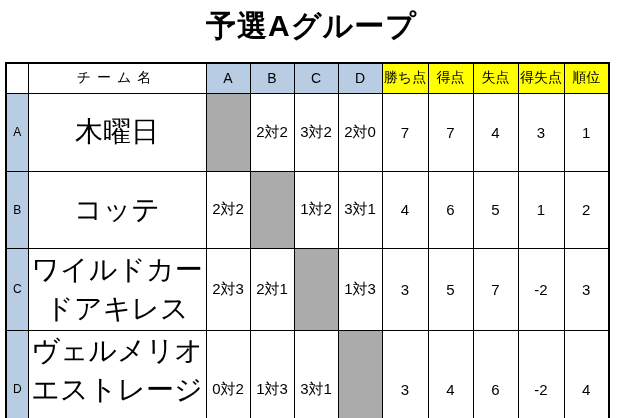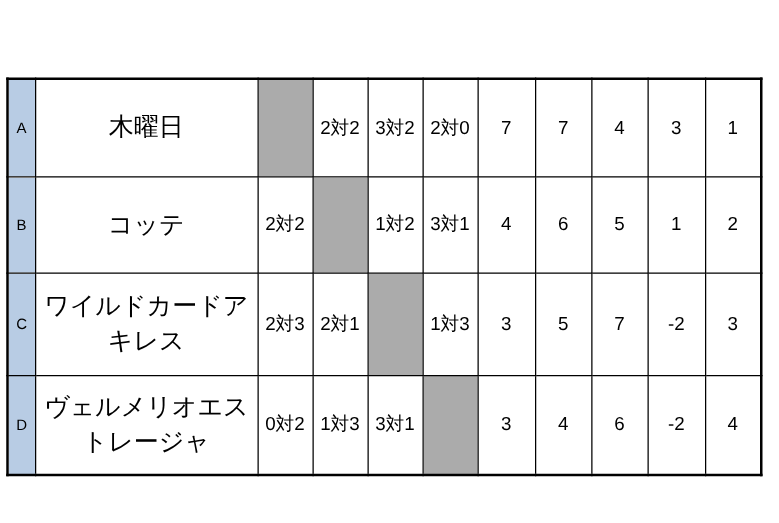--- a/index.html
+++ b/index.html
@@ -54,49 +54,63 @@
   tr.row-d { height: 80px; }
   
   .blue   { background: #b8cce4; }
   .yellow { background: #ffff00; }
   .diag   { background: #ababab; }
   .white  { background: #ffffff; }
   .team-header { letter-spacing: 6px; font-size: 14px; }
   th.opp-header { font-size: 14px; }
   th.stat-header { font-size: 14px; }
   td.team {
-    font-size: 20px;
+    font-size: 28px;
     line-height: 1.4;
     padding: 0 4px;
     margin-top: 36px;
   }
   th.rowlabel { font-size: 12px; }
   td.score, td.stat { font-size: 15px; }
 </style>
 </head>
 <body>
 
 <div class="page">
+  <h1 class="title">予選Aグループ</h1>
 
   <table class="league">
     <colgroup>
       <col class="c-label">
       <col class="c-team">
       <col class="c-opp">
         <col class="c-opp">
         <col class="c-opp">
         <col class="c-opp">
       <col class="c-stat4">
         <col class="c-stat">
         <col class="c-stat">
         <col class="c-stat4">
         <col class="c-stat">
     </colgroup>
 
     <tbody>
+        <tr class="header-row">
+      <th class="white"></th>
+      <th class="white team-header">チーム名</th>
+      <th class="blue opp-header">A</th>
+      <th class="blue opp-header">B</th>
+      <th class="blue opp-header">C</th>
+      <th class="blue opp-header">D</th>
+      <th class="yellow stat-header">勝ち点</th>
+      <th class="yellow stat-header">得点</th>
+      <th class="yellow stat-header">失点</th>
+      <th class="yellow stat-header">得失点</th>
+      <th class="yellow stat-header">順位</th>
+    </tr>
 
     <tr class="row-a">
       <th class="blue rowlabel">A</th>
       <td class="team">木曜日</td>
       <td class="diag"></td>
       <td class="score">2対2</td>
       <td class="score">3対2</td>
       <td class="score">2対0</td>
       <td class="stat">7</td>
       <td class="stat">7</td>

